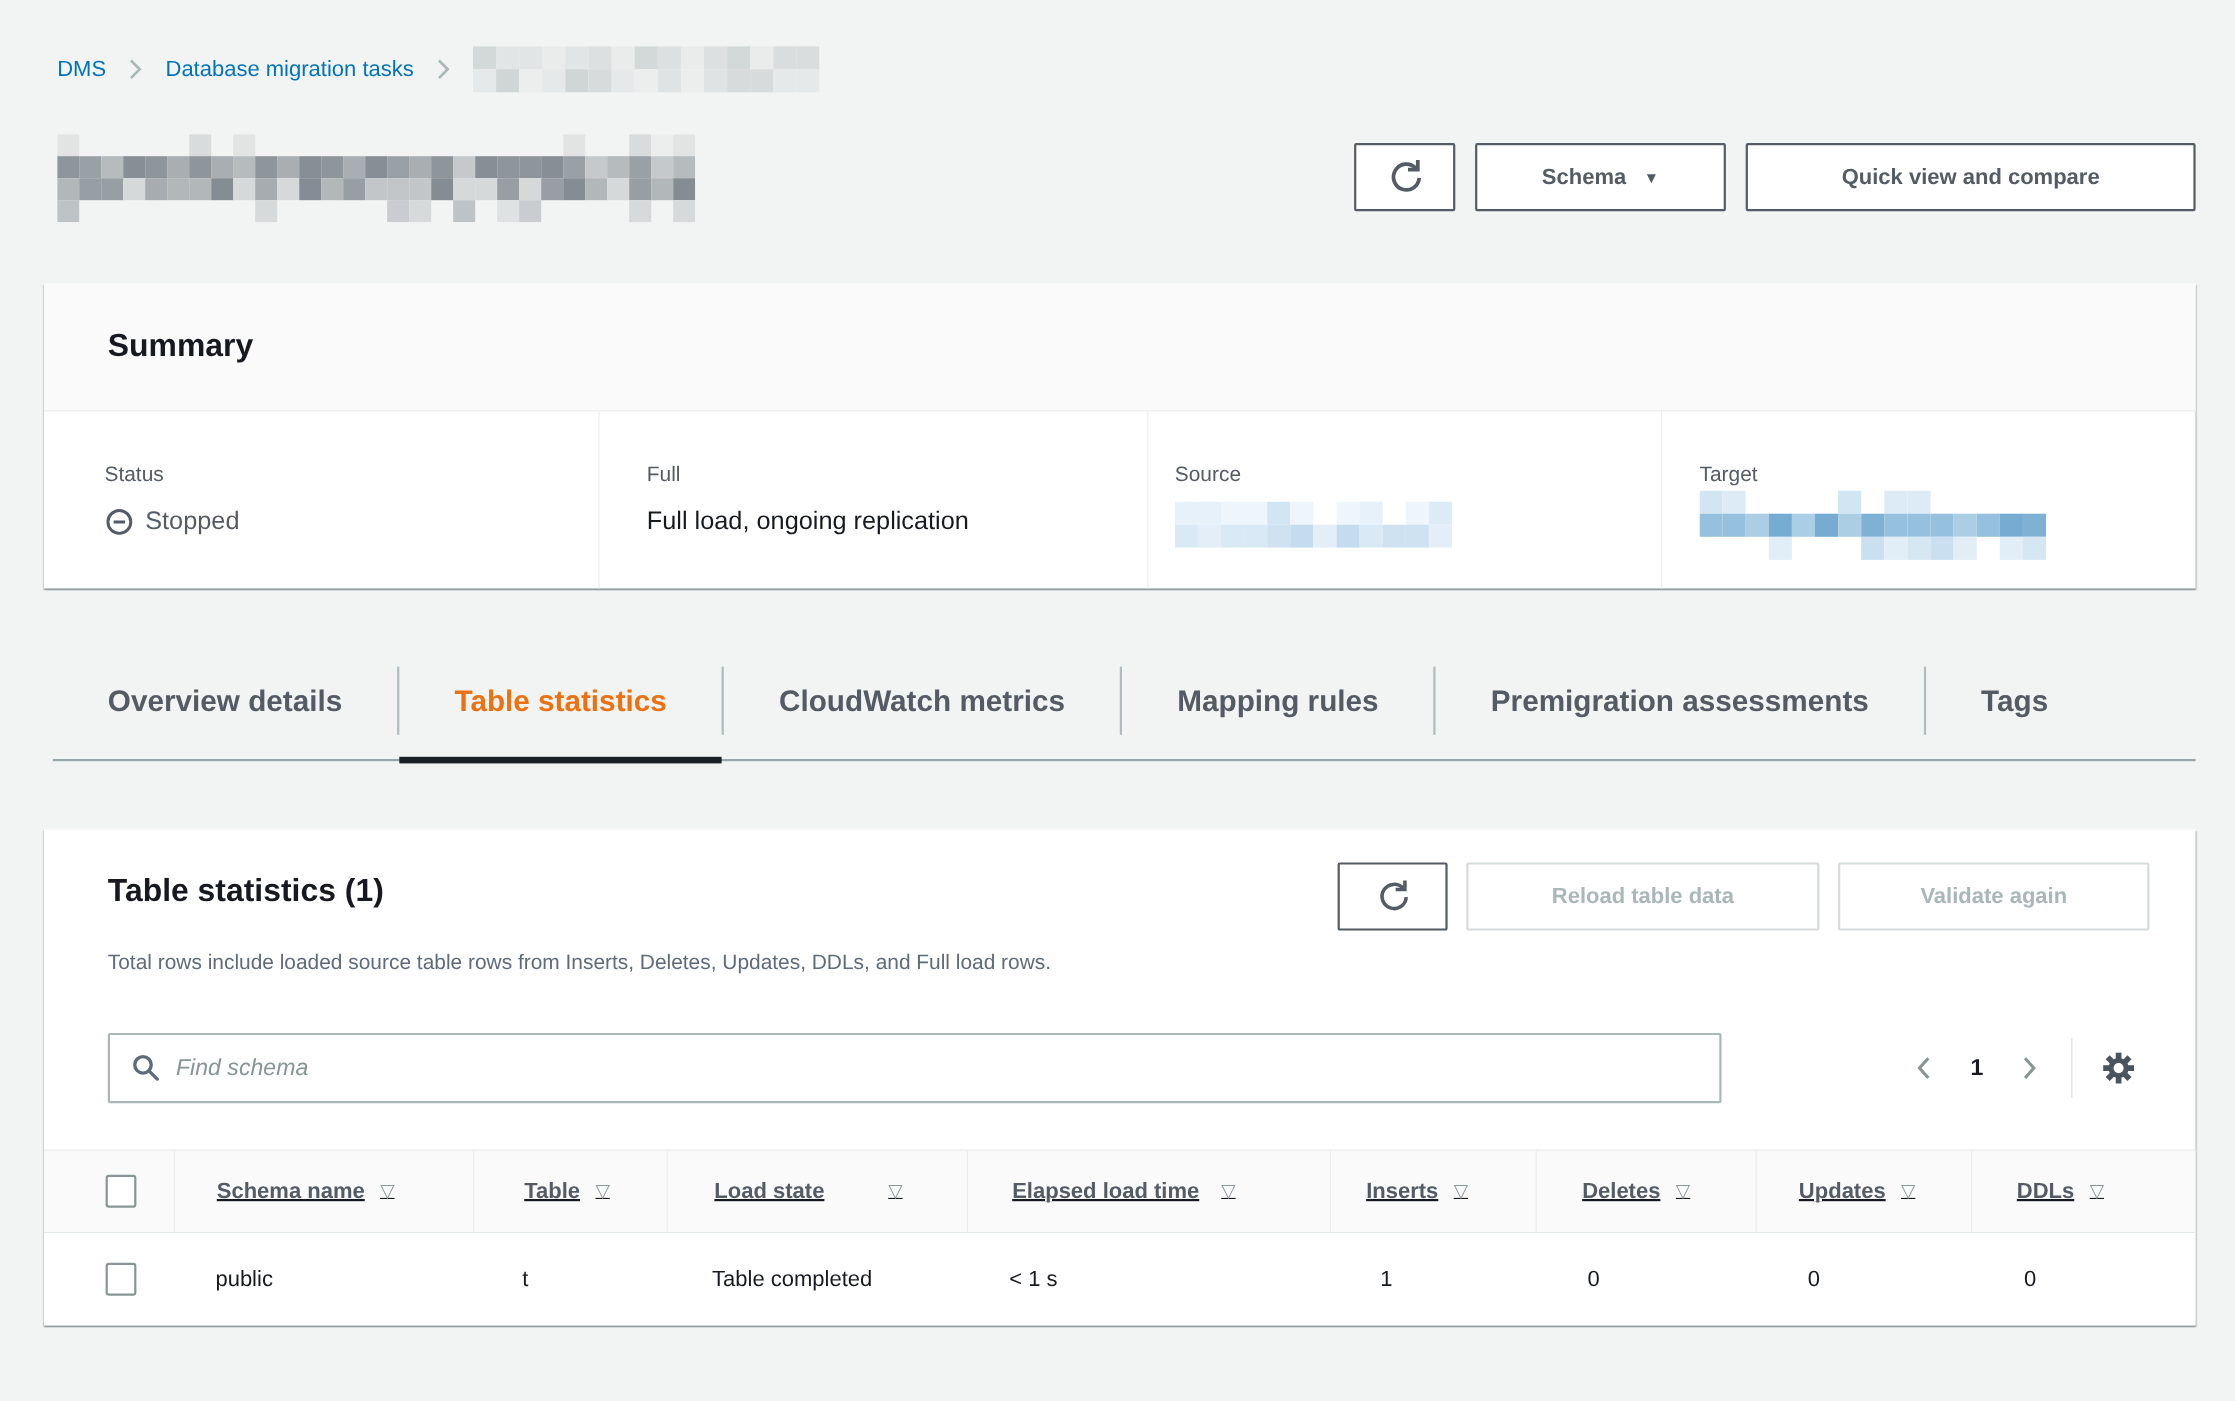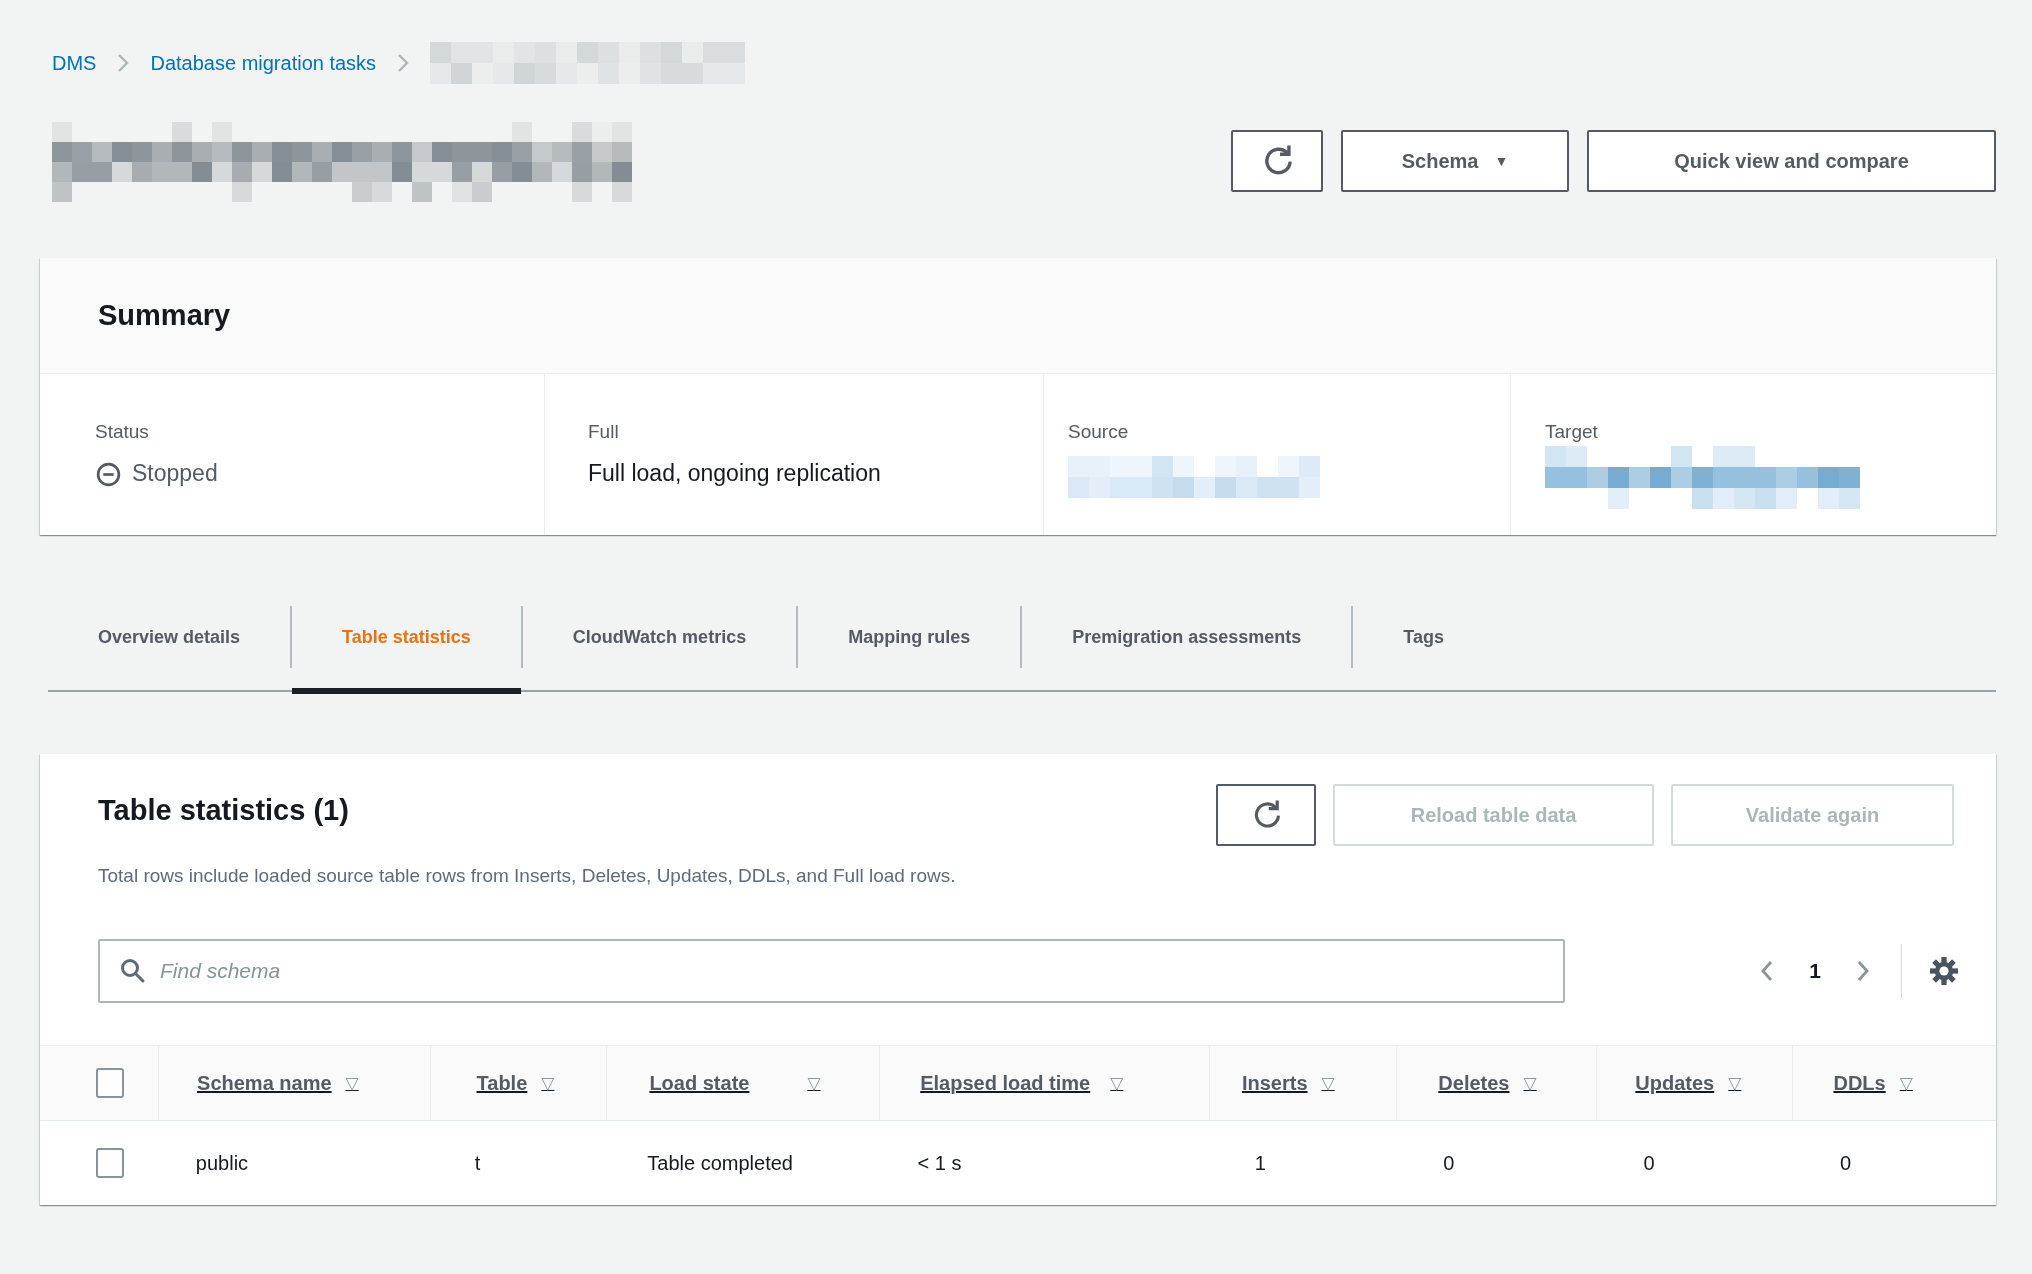--- a/index.html
+++ b/index.html
@@ -44,27 +44,27 @@
   .sc-1 { width:499px; padding-left:43px; }
   .sc-2 { width:467px; padding-left:24px; }
   .sc-3 { width:486px; padding-left:34px; }
   .sum-label { font-size:19px; color:#545b64; line-height:24px; }
   .sum-value { font-size:23px; color:#16191f; margin-top:14px; line-height:30px; }
   .status-line { display:flex; align-items:flex-end; gap:10px; color:#545b64; }
   
   .tabs { position:relative; display:flex; margin:0 36px 0 48px; margin-top:71px; height:86px;
           border-bottom:2px solid #96a5a8; align-items:flex-start; }
   .tab { position:relative; height:62px; display:flex; align-items:center; padding:0 50px;
-         font-size:18px; font-weight:bold; color:#545b64; cursor:pointer; white-space:nowrap; }
+         font-size:27px; font-weight:bold; color:#545b64; cursor:pointer; white-space:nowrap; }
   .tab + .tab { border-left:2px solid #b0bcbe; }
   .tab.active { color:#ec7211; }
   .tab.active::after { content:""; position:absolute; left:0; right:0; top:82px; height:6px; background:#1a2026; }
   
   .table-card { margin-top:62px; position:relative; overflow:hidden; padding-top:40px; }
-  .card-pad { padding:0 24px 0 58px; }
+  .card-pad { padding:0 42px 0 58px; }
   .tcard-desc { margin-top:36px; font-size:19px; line-height:26px; color:#5f6b7a; }
   .tcard-buttons { position:absolute; top:30px; right:42px; display:flex; gap:17px; }
   .btn .btn-ic { margin-right:16px; display:flex; }
   
   .search-row { margin-top:50px; display:flex; align-items:center; }
   .search-box { position:relative; width:1467px; height:64px; }
   .search-box input {
     width:100%; height:100%; border:2px solid #aab7b8; border-radius:2px; background:#fff;
     padding-left:60px; font-size:21px; font-style:italic; color:#16191f; outline:none; font-family:inherit;
   }

